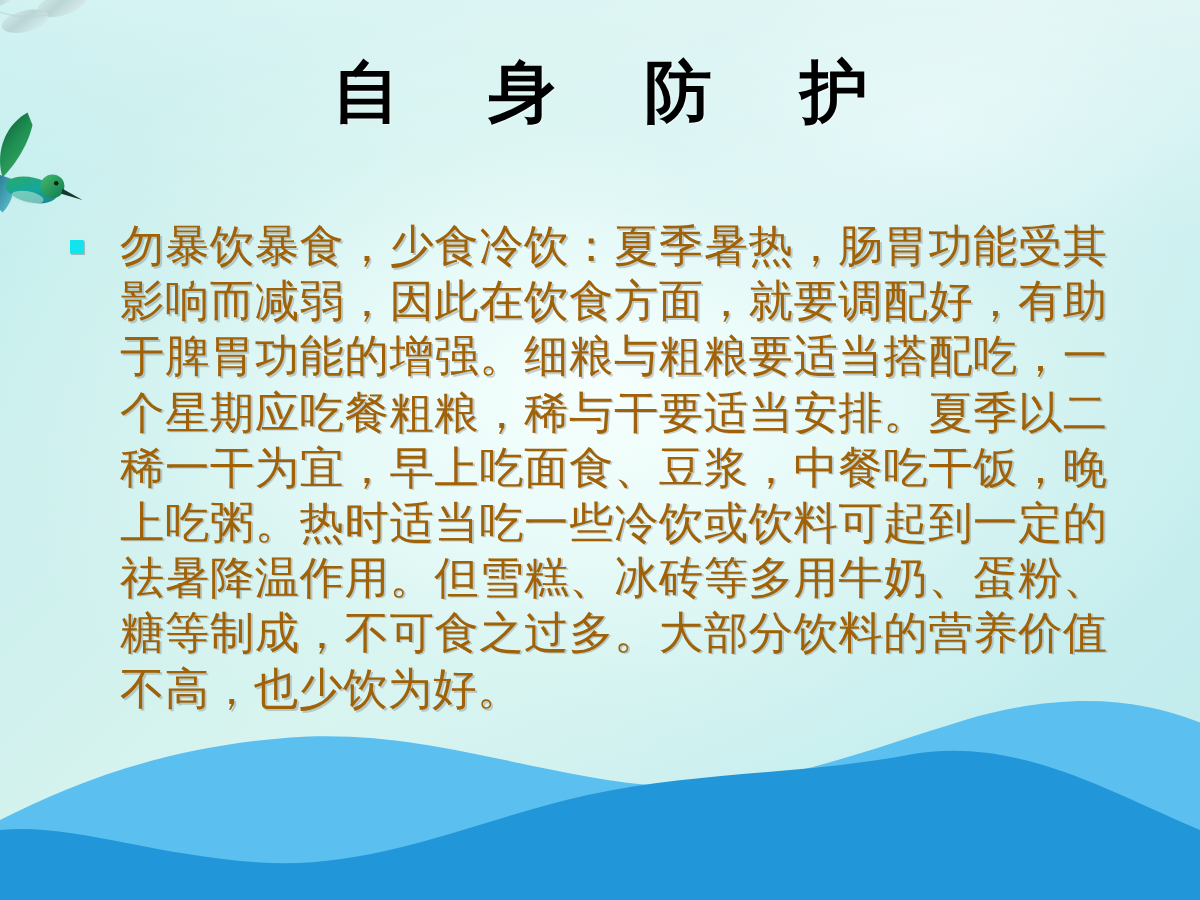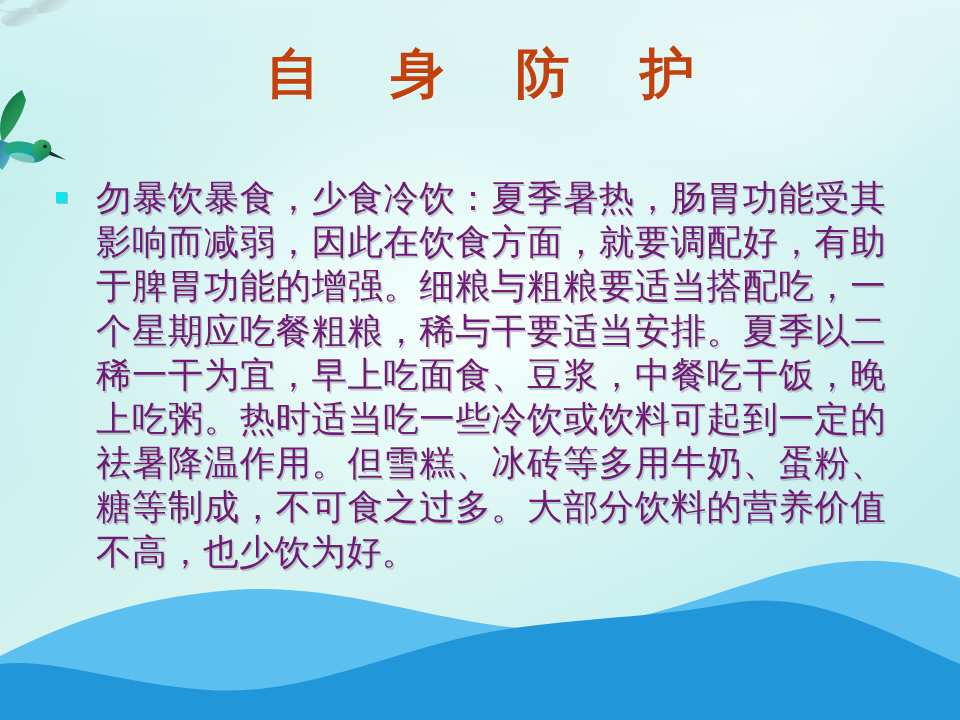--- a/index.html
+++ b/index.html
@@ -67,21 +67,21 @@
   .title {
     position: absolute;
     left: 0; right: 0;
     top: 44px;
     text-align: center;
     font-size: 54px;
     line-height: 1.1;
     font-weight: bold;
     letter-spacing: 26px;
     text-indent: 26px;
-    color: #c2410c;
+    color: #000000;
     font-family: "DejaVu Serif", "Liberation Serif", serif;
     text-shadow: 1px 1px 0 rgba(255,255,255,0.45);
     white-space: nowrap;
   }
 
   
   .body-block {
     position: absolute;
     left: 56px;
     top: 176px;
@@ -97,21 +97,21 @@
     width: 11px;
     height: 11px;
     background: #12e4ee;
     box-shadow: 1px 1px 0 rgba(0,0,0,0.22);
   }
   .body-text {
     margin: 0;
     padding-left: 40px;
     font-size: 35.5px;
     line-height: 44.2px;
-    color: #701a75;
+    color: #a16207;
     text-align: justify;
     text-justify: inter-character;
     font-family: "DejaVu Serif", "Liberation Serif", serif;
     text-shadow: 1.5px 1.5px 0 rgba(130,140,145,0.42);
     letter-spacing: 0.2px;
   }
 
   
   .waves {
     position: absolute;

